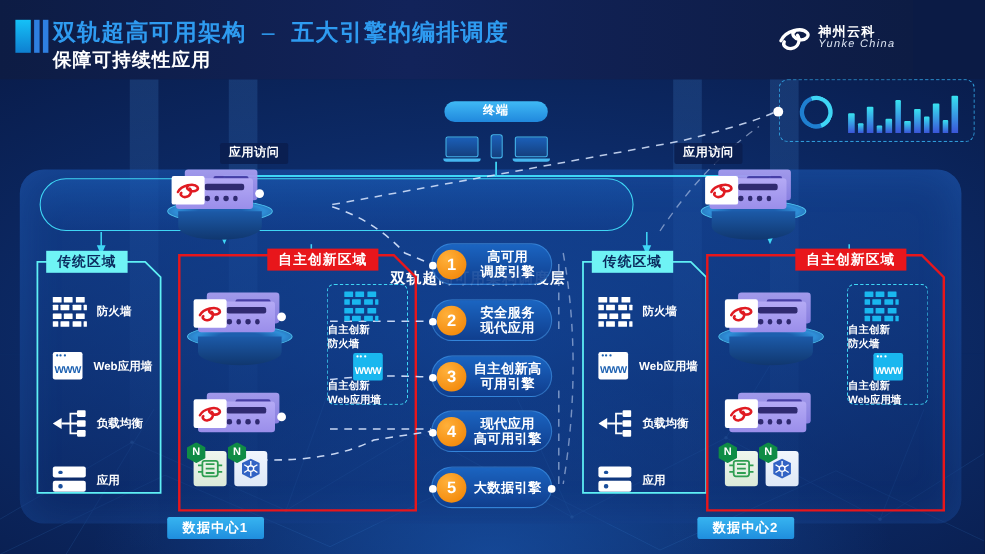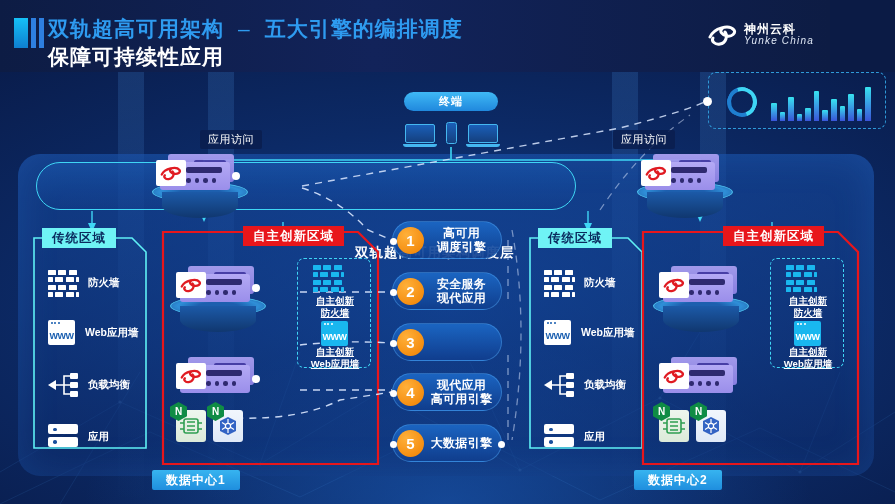--- a/index.html
+++ b/index.html
@@ -23,21 +23,21 @@
   .header-accent i:nth-child(1){ width:14px; background:linear-gradient(180deg,#15c1f7,#0e7fd0); }
   .header-accent i:nth-child(2){ width:5px; background:#2e7fe0; }
   .header-accent i:nth-child(3){ width:5px; background:#2e7fe0; }
   .title-line1 {
     position:absolute; left:48px; top:15px;
     font-size:21px; font-weight:bold; color:#2e9bf0; letter-spacing:1px; white-space:nowrap;
   }
   .title-line1 .dash { color:#2e9bf0; padding:0 14px; font-weight:normal; }
   .title-line2 {
     position:absolute; left:48px; top:43px;
-    font-size:21px; font-weight:bold; color:#ffffff; letter-spacing:1px; white-space:nowrap;
+    font-size:17px; font-weight:bold; color:#ffffff; letter-spacing:1px; white-space:nowrap;
   }
   .logo { position:absolute; right:16px; top:20px; display:flex; align-items:center; gap:7px; }
   .logo-mark { width:30px; height:30px; position:relative; }
   .logo-text { display:flex; flex-direction:column; line-height:1.05; }
   .logo-cn { font-size:12px; font-weight:bold; color:#fff; letter-spacing:1px; }
   .logo-en { font-size:10px; color:#dfe7f5; letter-spacing:1.2px;font-style:italic; }
 
   
   .scene {
     position:absolute; left:0; top:72px; width:895px; height:432px;
@@ -81,21 +81,21 @@
   .laptop .scr { width:30px; height:19px; margin:0 auto; border:1.8px solid #45b7f0; border-radius:2px;
     background:linear-gradient(180deg,#1b5fb8,#14407f); }
   .laptop .base { width:34px; height:3.5px; background:#45b7f0; border-radius:0 0 3px 3px; margin-top:1px; }
   .phone { width:11px; height:22px; border:1.6px solid #45b7f0; border-radius:2.5px;
     background:linear-gradient(180deg,#1b5fb8,#14407f); margin-bottom:3px; }
 
   
   .access-label {
     position:absolute; height:19px; padding:0 8px; border-radius:2px;
     background:rgba(10,30,78,.88);
-    font-size:11px; font-weight:normal; color:#ffffff; line-height:19px; letter-spacing:.5px;
+    font-size:11px; font-weight:bold; color:#ffffff; line-height:19px; letter-spacing:.5px;
     white-space:nowrap; z-index:32;
   }
 
   
   .zone-title {
     position:absolute; height:20px; padding:0 10px; line-height:20px;
     font-size:12.5px; font-weight:bold; letter-spacing:1px; white-space:nowrap; z-index:25;
   }
   .zone-title.trad { background:#6ff3f5; color:#0a2a5e; }
   .zone-title.inno { background:#e8161b; color:#ffffff; }
@@ -148,22 +148,22 @@
   .srv .badge svg { width:24px; height:20px; }
   .pedestal { position:absolute; width:96px; height:38px; }
   .pedestal .top { position:absolute; left:0; top:0; width:96px; height:20px; border-radius:50%;
     background:radial-gradient(ellipse at 50% 50%, #1d5fae 30%, #2f8fd8 60%, #1a4e95 100%);
     border:1.5px solid #4fc4f0; }
   .pedestal .body { position:absolute; left:10px; top:10px; width:76px; height:26px;
     background:linear-gradient(180deg,#1c5aa8,#10376f); border-radius:0 0 38px 38px/0 0 12px 12px; }
 
   
   .dashbox { position:absolute; border:1.4px dashed #3fd6f5; border-radius:7px; z-index:21; }
-  .dashbox .cap { font-size:9.5px; font-weight:bold; color:#fff; text-align:center; line-height:1.25;
-    white-space:nowrap;text-decoration:underline; }
+  .dashbox .cap { font-size:9.5px; font-weight:bold; color:#fff; line-height:1.25;
+    white-space:nowrap; }
 
   
   .tile { position:absolute; width:30px; height:32px; border-radius:3px; z-index:24; }
   .tile.green { background:linear-gradient(180deg,#eef6ee,#dcead9); }
   .tile.blue  { background:linear-gradient(180deg,#f1f6fd,#dfe9f7); }
   .nbadge { position:absolute; left:-6px; top:-8px; width:17px; height:19px; z-index:26; }
   .nbadge .hex { width:17px; height:19px; background:#0f8c45;
     clip-path:polygon(50% 0,100% 25%,100% 75%,50% 100%,0 75%,0 25%);
     display:flex; align-items:center; justify-content:center;
     font-size:10px; font-weight:bold; color:#fff; }
@@ -787,20 +787,24 @@
     <div class="num">2</div>
     <div class="etxt">
       <div>安全服务</div>
       <div>现代应用</div>
     </div>
   </div>
 
   <div class="engine" style="top:323px;">
     <span class="dotL"></span>
     <div class="num">3</div>
+    <div class="etxt">
+      <div>自主创新高</div>
+      <div>可用引擎</div>
+    </div>
   </div>
 
   <div class="engine" style="top:373px;">
     <span class="dotL"></span>
     <div class="num">4</div>
     <div class="etxt">
       <div>现代应用</div>
       <div>高可用引擎</div>
     </div>
   </div>

